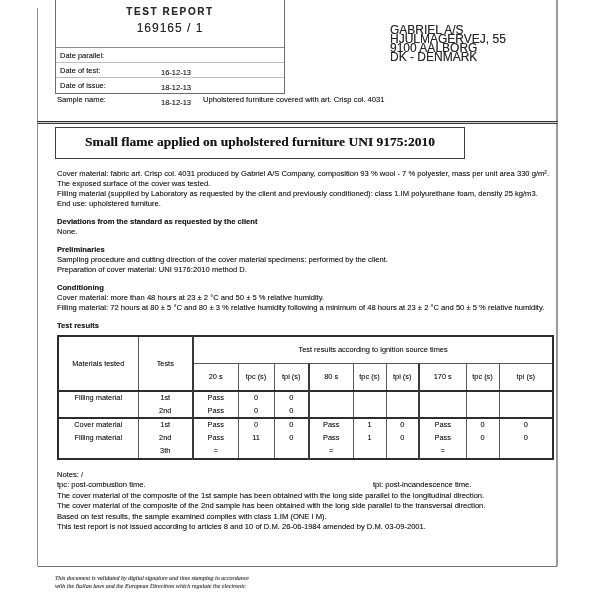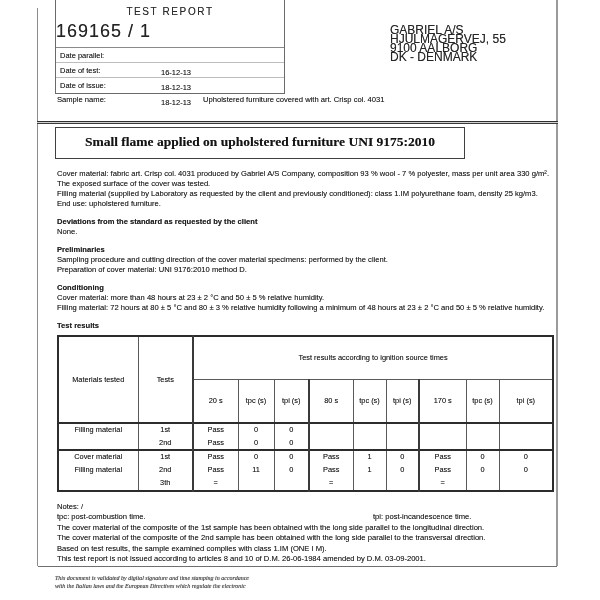--- a/index.html
+++ b/index.html
@@ -18,23 +18,23 @@
   #rule-left{left:37px;top:8px;width:1px;height:558px}
   #rule-right{left:556px;top:0;width:2px;height:566px;background:#9a9a9a}
   #rule-heavy{left:37px;top:121px;width:521px;height:3px;
     background:linear-gradient(#2f2f2f 0 35%,#cfcfcf 35% 60%,#3a3a3a 60% 100%)}
   #rule-bottom{left:38px;top:566px;width:519px;height:1px;background:#6f6f6f}
 
   
   #header-box{position:absolute;left:55px;top:0;width:230px;height:94px;
     border-left:1px solid #6b6b6b;border-right:1px solid #6b6b6b;border-bottom:1px solid #6b6b6b}
   #report-label{position:absolute;top:6px;left:0;width:100%;text-align:center;
-    font-weight:normal;font-size:10px;letter-spacing:1.6px;color:#2a2a2a}
-  #report-number{position:absolute;top:21px;left:0;width:100%;text-align:left;
-    font-size:18px;letter-spacing:1px;color:#232323}
+    font-weight:bold;font-size:10px;letter-spacing:1.6px;color:#2a2a2a}
+  #report-number{position:absolute;top:21px;left:0;width:100%;text-align:center;
+    font-size:12px;letter-spacing:1px;color:#232323}
   #dates{position:absolute;top:47px;left:0;width:100%;border-top:1px solid #8a8a8a}
   .date-row{position:relative;height:15px;line-height:15px;font-size:7.5px;
     padding-left:4px;border-bottom:1px solid #bdbdbd}
   .date-row:last-child{border-bottom:none}
   .date-value{position:absolute;left:105px;top:17px}
 
   
   #recipient{position:absolute;left:390px;top:26px;font-size:12px;line-height:9px;color:#262626}
 
   
@@ -49,21 +49,21 @@
   
   #content{position:absolute;left:57px;top:169px;width:497px;font-size:7.6px;line-height:10px}
   .sec-h{font-weight:bold;margin-top:8px;color:#222}
   .sec-h.first{margin-top:0}
   #content p{margin:0}
 
   
   #results-table{margin-top:4px;width:495px;border-collapse:collapse;table-layout:fixed;
     border:2px solid #2c2c2c;font-size:7.4px}
   #results-table th{border:1px solid #5a5a5a;font-weight:normal;height:15px;
-    text-align:center;vertical-align:middle;padding:16px 1px}
+    text-align:center;vertical-align:middle;padding:8px 1px}
   #results-table thead{border-bottom:2px solid #2c2c2c}
   #results-table td{border-left:1px solid #5a5a5a;border-right:1px solid #5a5a5a;
     text-align:center;height:13.5px;vertical-align:middle}
   #results-table tr.group-start td{border-top:2px solid #2c2c2c}
   .thick-l{border-left-width:2px !important;border-left-color:#3a3a3a !important}
 
   
   #notes{margin-top:10px;line-height:10.5px}
   .note-line{position:relative}
   #tpi-note{position:absolute;left:316px;top:0}

